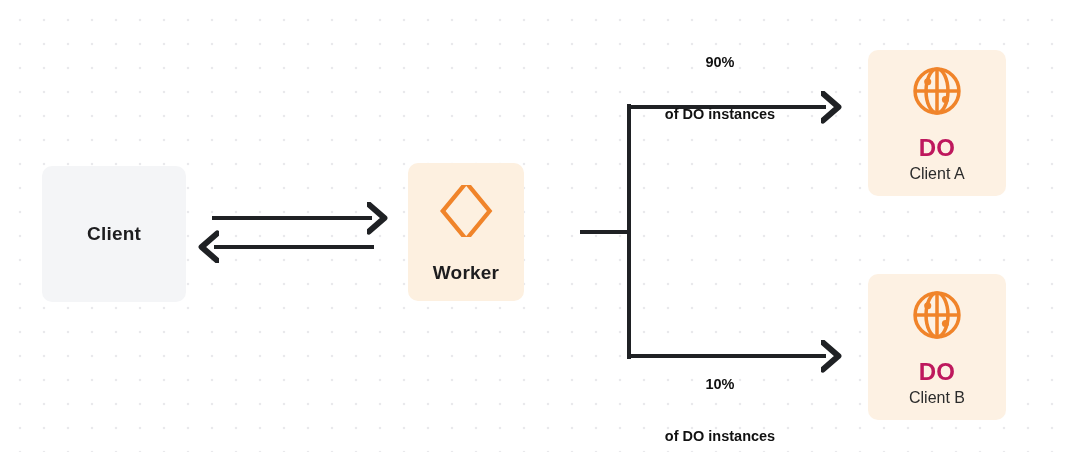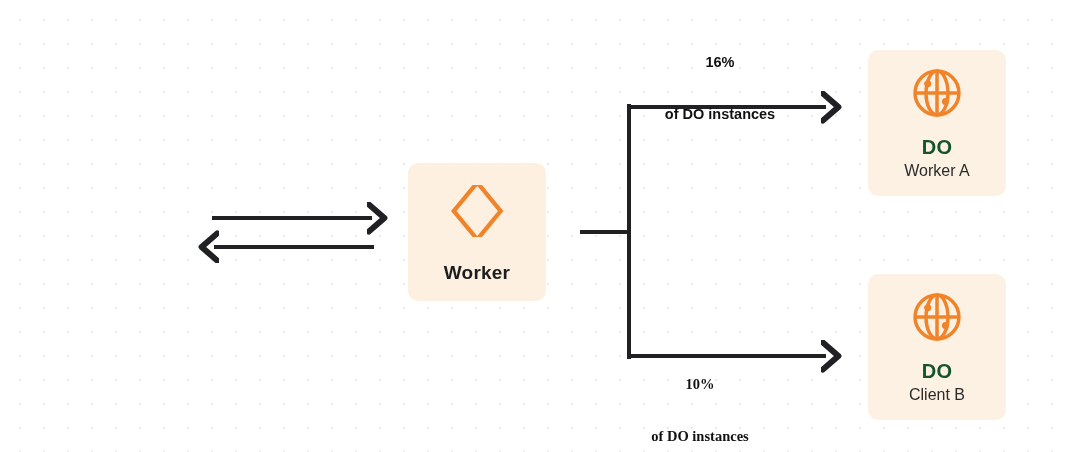--- a/index.html
+++ b/index.html
@@ -45,44 +45,44 @@
   .node-client .node-title {
     font-size: 19px;
     font-weight: bold;
     color: #1d1d1f;
     letter-spacing: 0.2px;
   }
 
   .node-worker {
     left: 408px;
     top: 163px;
-    width: 138px;
+    width: 116px;
     height: 138px;
     background-color: #fdf0e0;
   }
   .node-worker .node-title {
     font-size: 19px;
     font-weight: bold;
     color: #1d1d1f;
     margin-top: 20px;
     letter-spacing: 0.2px;
   }
 
   .node-do {
     left: 868px;
     width: 138px;
     height: 146px;
     background-color: #fdf1e3;
   }
   .node-do-a { top: 50px; }
   .node-do-b { top: 274px; }
   .node-do .node-title {
-    font-size: 20px;
-    font-weight: bold;
-    color: #14532d;
+    font-size: 24px;
+    font-weight: bold;
+    color: #be185d;
     margin-top: 16px;
     letter-spacing: 0.2px;
   }
   .node-do .node-sub {
     font-size: 16px;
     font-weight: normal;
     color: #2b2b2b;
     margin-top: 3px;
   }
 
@@ -103,24 +103,23 @@
   }
   .edge-label .pct { display: block; }
   .edge-label .desc { display: block; margin-top: 31px; }
 
   .label-top {
     left: 625px;
     top: 52px;
     width: 190px;
   }
   .label-bottom {
-    left: 605px;
+    left: 625px;
     top: 374px;
     width: 190px;
-    font-family: Liberation Serif, serif;
   }
 
   
   #wires {
     position: absolute;
     left: 0;
     top: 0;
     width: 1072px;
     height: 452px;
     pointer-events: none;
@@ -147,20 +146,23 @@
 
     <line x1="580" y1="232" x2="629" y2="232" stroke="#1F2124" stroke-width="4" stroke-linecap="butt"></line>
 
     <line x1="629" y1="106" x2="629" y2="357" stroke="#1F2124" stroke-width="4" stroke-linecap="square"></line>
 
     <line x1="629" y1="107" x2="826" y2="107" stroke="#1F2124" stroke-width="4" stroke-linecap="butt" marker-end="url(#arrow-right)"></line>
 
     <line x1="629" y1="356" x2="826" y2="356" stroke="#1F2124" stroke-width="4" stroke-linecap="butt" marker-end="url(#arrow-right)"></line>
   </svg>
 
+  <div class="node node-client">
+    <span class="node-title">Client</span>
+  </div>
 
   <div class="node node-worker">
     <span class="icon-wrap">
       <svg width="62" height="62" viewBox="0 0 62 62" xmlns="http://www.w3.org/2000/svg">
 
         <path d="M26.5 5 L5 31 L26.5 57 L32 57 L10.6 31 L32 5 Z" fill="#F0842A"></path>
 
         <path d="M30.5 5 L36 5 L57.4 31 L36 57 L30.5 57 L51.9 31 Z" fill="#F0842A"></path>
 
         <path d="M22.5 5 L28 5 L6.6 31 L28 57 L22.5 57 L1 31 Z" fill="#F0842A" opacity="0"></path>
@@ -176,42 +178,42 @@
           <circle cx="32" cy="32" r="26"></circle>
           <line x1="32" y1="6" x2="32" y2="58"></line>
           <line x1="6" y1="32" x2="58" y2="32"></line>
           <ellipse cx="32" cy="32" rx="13" ry="26"></ellipse>
         </g>
         <circle cx="21" cy="21" r="4.2" fill="#F0842A"></circle>
         <circle cx="42" cy="42" r="4.2" fill="#F0842A"></circle>
       </svg>
     </span>
     <span class="node-title">DO</span>
-    <span class="node-sub">Worker A</span>
+    <span class="node-sub">Client A</span>
   </div>
 
   <div class="node node-do node-do-b">
     <span class="icon-wrap">
       <svg width="54" height="54" viewBox="0 0 64 64" xmlns="http://www.w3.org/2000/svg">
         <g fill="none" stroke="#F0842A" stroke-width="4.2">
           <circle cx="32" cy="32" r="26"></circle>
           <line x1="32" y1="6" x2="32" y2="58"></line>
           <line x1="6" y1="32" x2="58" y2="32"></line>
           <ellipse cx="32" cy="32" rx="13" ry="26"></ellipse>
         </g>
         <circle cx="21" cy="21" r="4.2" fill="#F0842A"></circle>
         <circle cx="42" cy="42" r="4.2" fill="#F0842A"></circle>
       </svg>
     </span>
     <span class="node-title">DO</span>
     <span class="node-sub">Client B</span>
   </div>
 
   <div class="edge-label label-top">
-    <span class="pct">16%</span>
+    <span class="pct">90%</span>
     <span class="desc">of DO instances</span>
   </div>
 
   <div class="edge-label label-bottom">
     <span class="pct">10%</span>
     <span class="desc">of DO instances</span>
   </div>
 
 </div>
 

